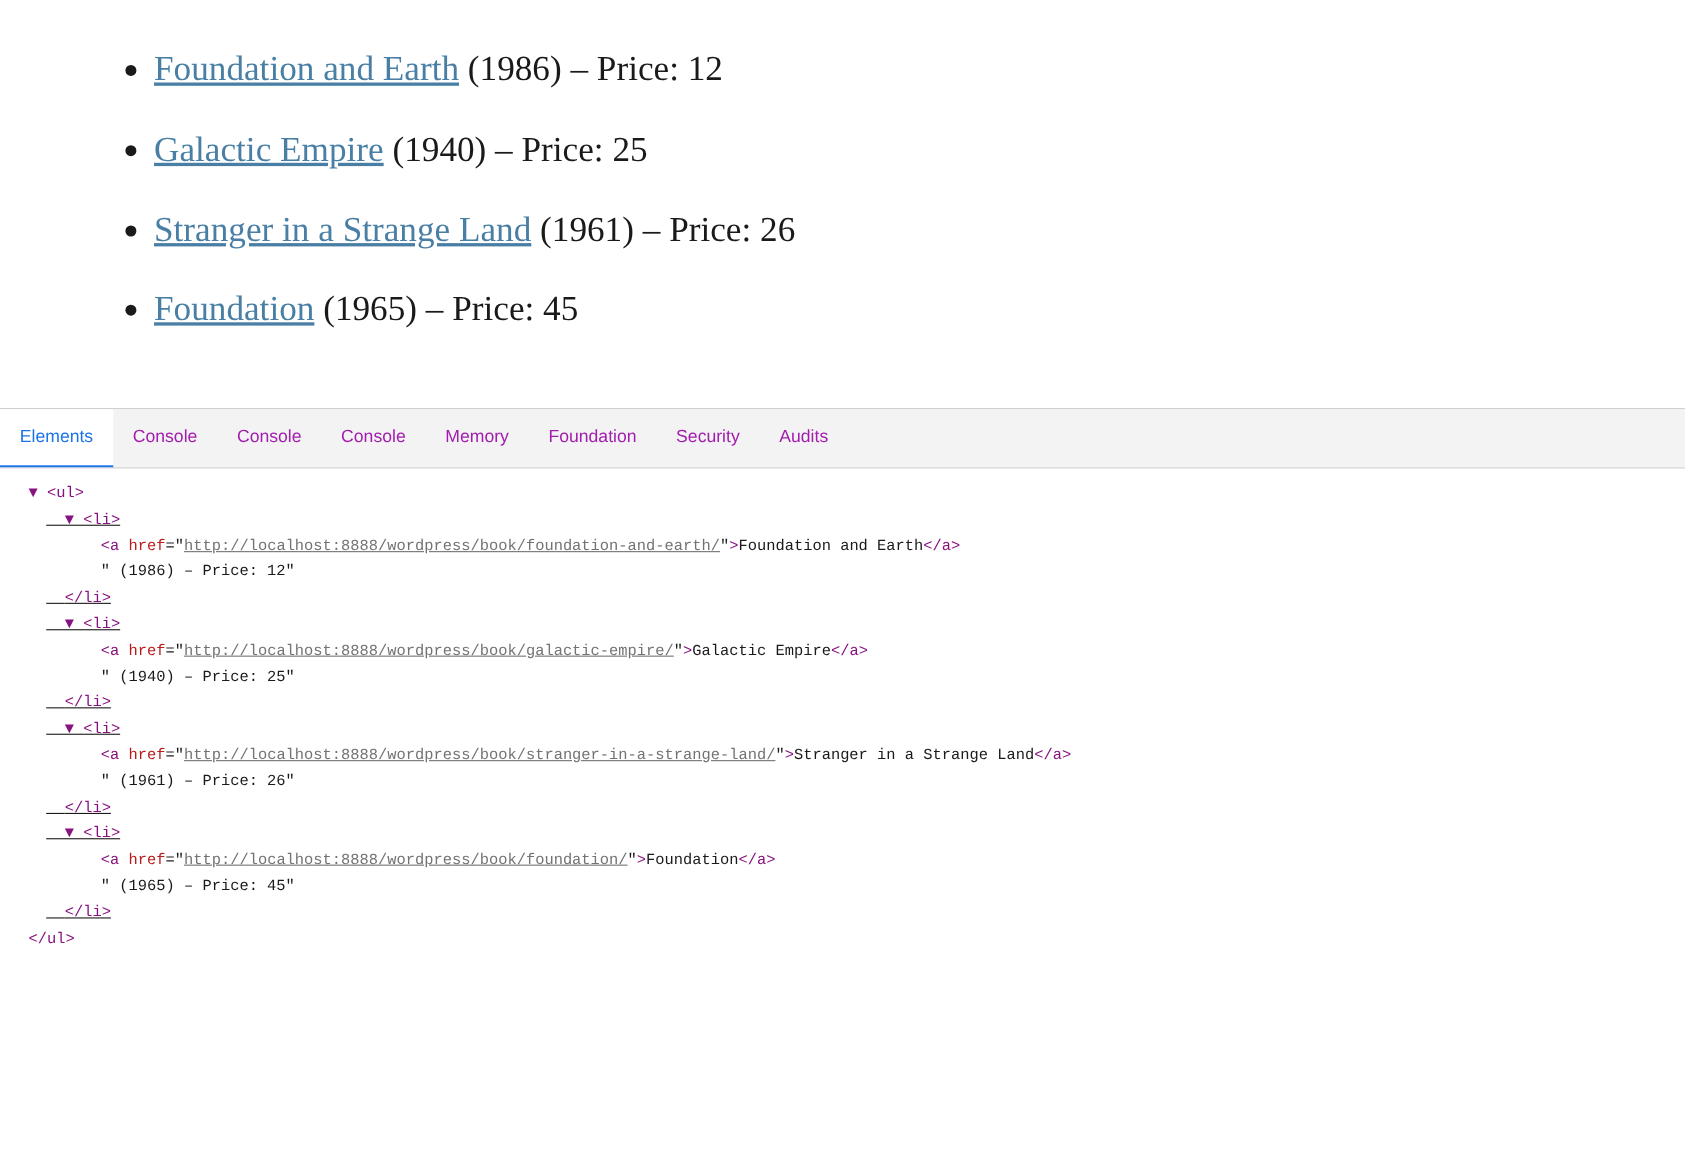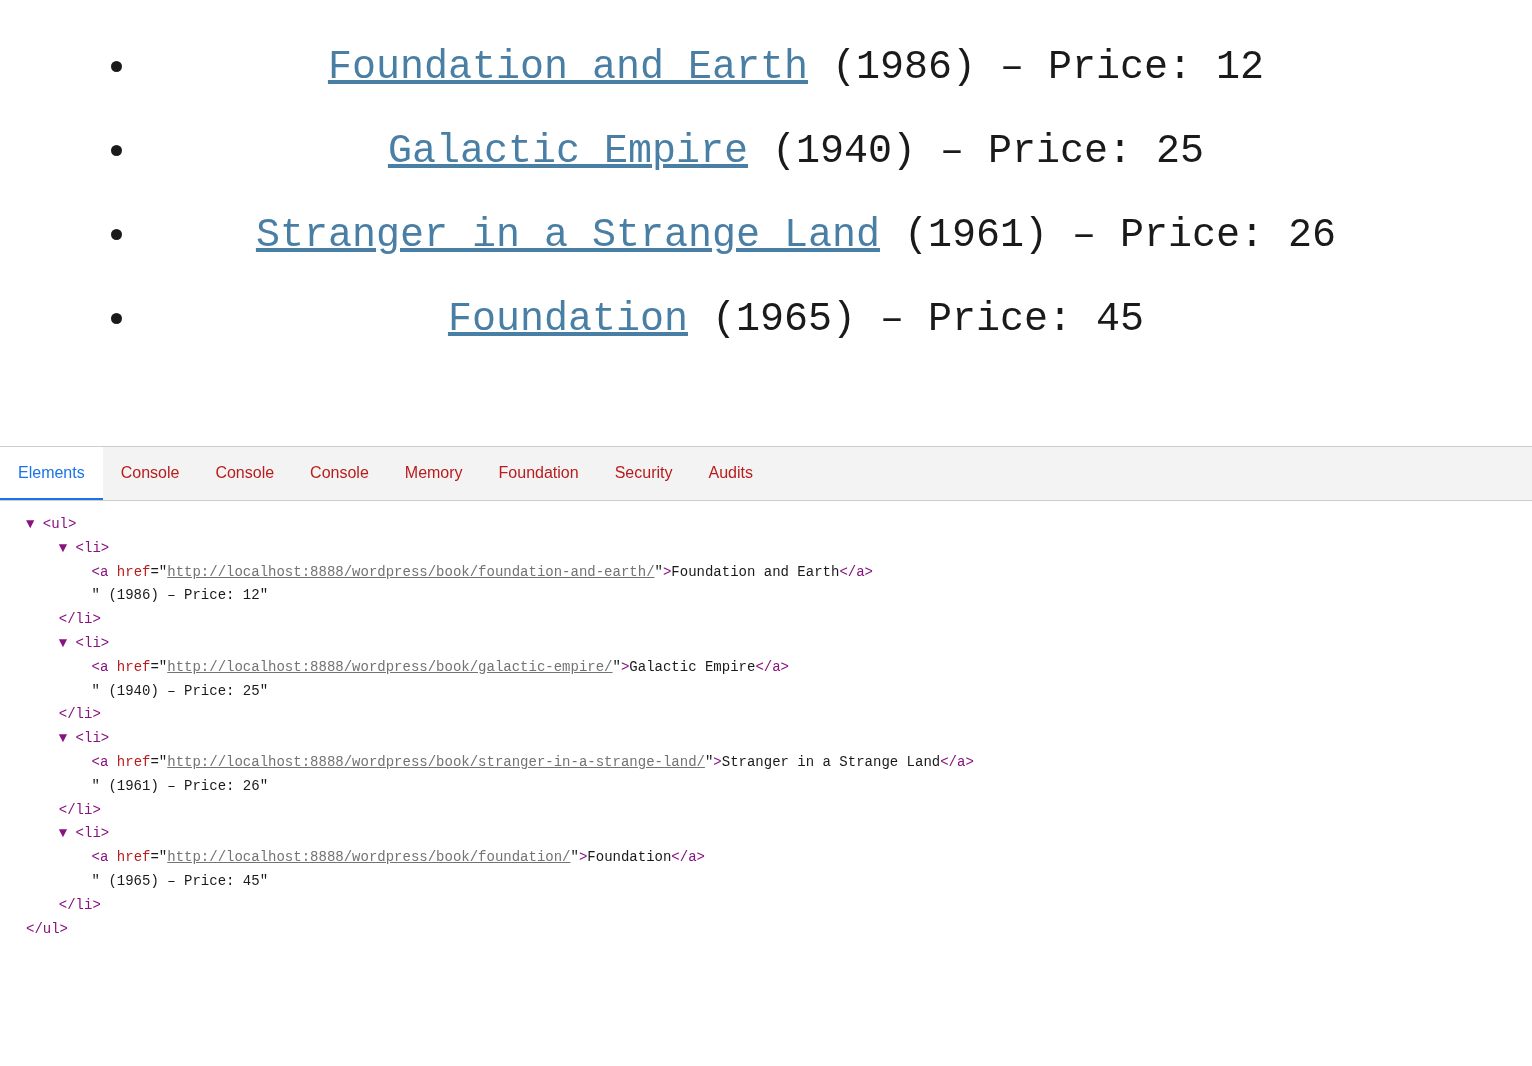--- a/index.html
+++ b/index.html
@@ -17,44 +17,43 @@
       padding: 40px 80px 60px 80px;
       background: #ffffff;
     }
 
     .book-list {
       list-style: disc;
       padding-left: 60px;
     }
 
     .book-list li {
-      font-size: 40px;
+      font-size: 32px;
       margin-bottom: 28px;
       line-height: 1.4;
-      font-family: Liberation Mono, monospace;
-      text-align: center;
+      font-family: Liberation Serif, serif;
     }
 
     .book-link {
       color: #4a7fa5;
       text-decoration: underline;
       cursor: pointer;
     }
 
     .book-text {
       color: #1a1a1a;
     }
 
     
     .devtools-panel {
       position: absolute;
       bottom: 0;
       left: 0;
       right: 0;
-      height: 620px;
+      height: 695px;
       background: #f3f3f3;
       border-top: 1px solid #cccccc;
       margin-top: 40px;
     }
 
     
     .devtools-tabs {
       display: flex;
       align-items: center;
       background: #f3f3f3;
@@ -64,21 +63,21 @@
       overflow: hidden;
     }
 
     .devtools-tab {
       padding: 0 18px;
       height: 100%;
       display: flex;
       align-items: center;
       font-family: Arial, sans-serif;
       font-size: 16px;
-      color: #b91c1c;
+      color: #a21caf;
       cursor: pointer;
       border-bottom: 2px solid transparent;
       white-space: nowrap;
       user-select: none;
     }
 
     .devtools-tab.active {
       color: #1a73e8;
       border-bottom: 2px solid #1a73e8;
       background: #ffffff;
@@ -112,21 +111,21 @@
     }
 
     .xml-string {
       color: #1a1a1a;
     }
 
     .xml-text {
       color: #1a1a1a;
     }
 
-    .indent-1 { padding-left: 16px; }
+    .indent-1 { padding-left: 16px; text-decoration: underline; }
     .indent-2 { padding-left: 32px; }
 
     .tree-line {
       display: block;
       white-space: pre;
       font-size: 14px;
     }
 
     .separator {
       width: 100%;

